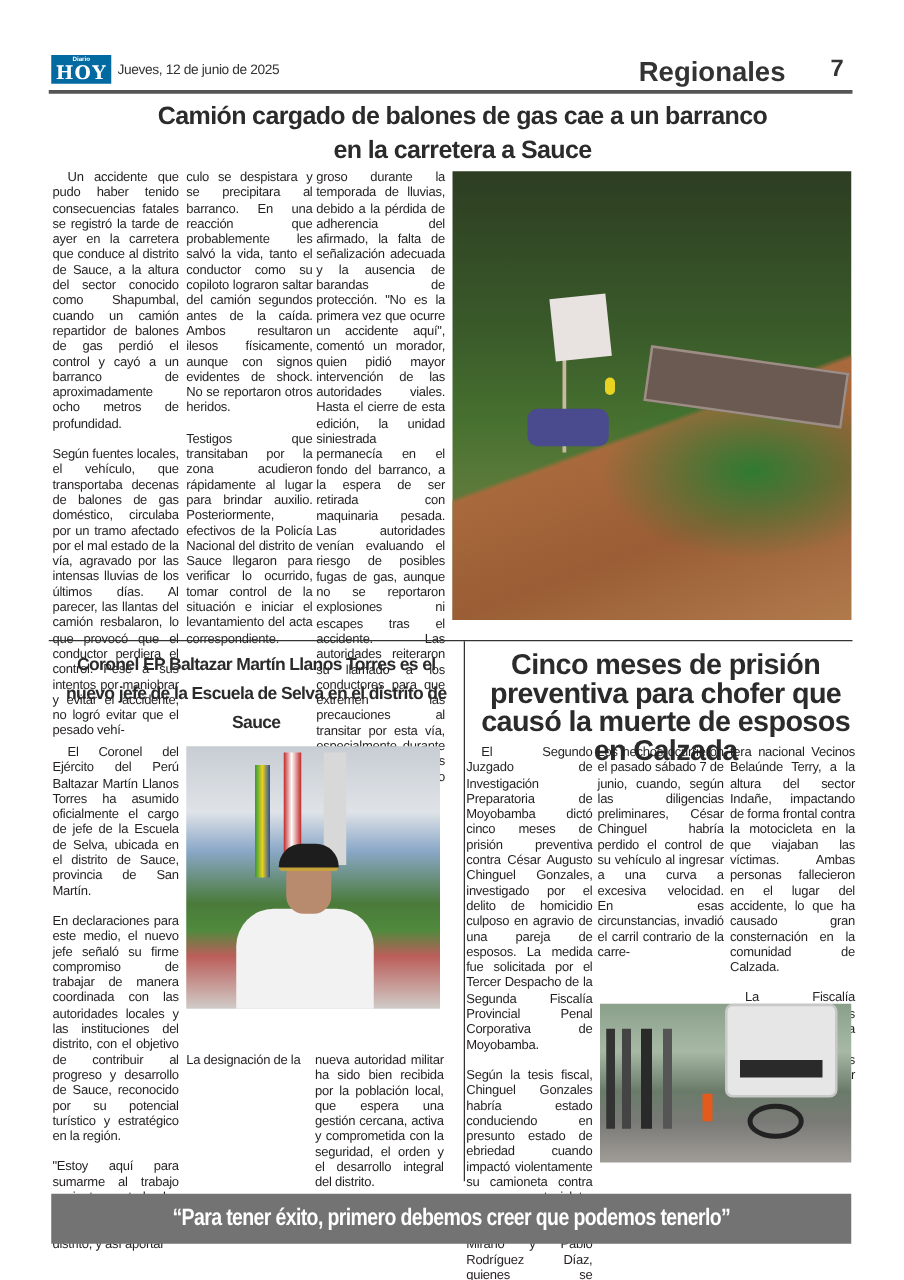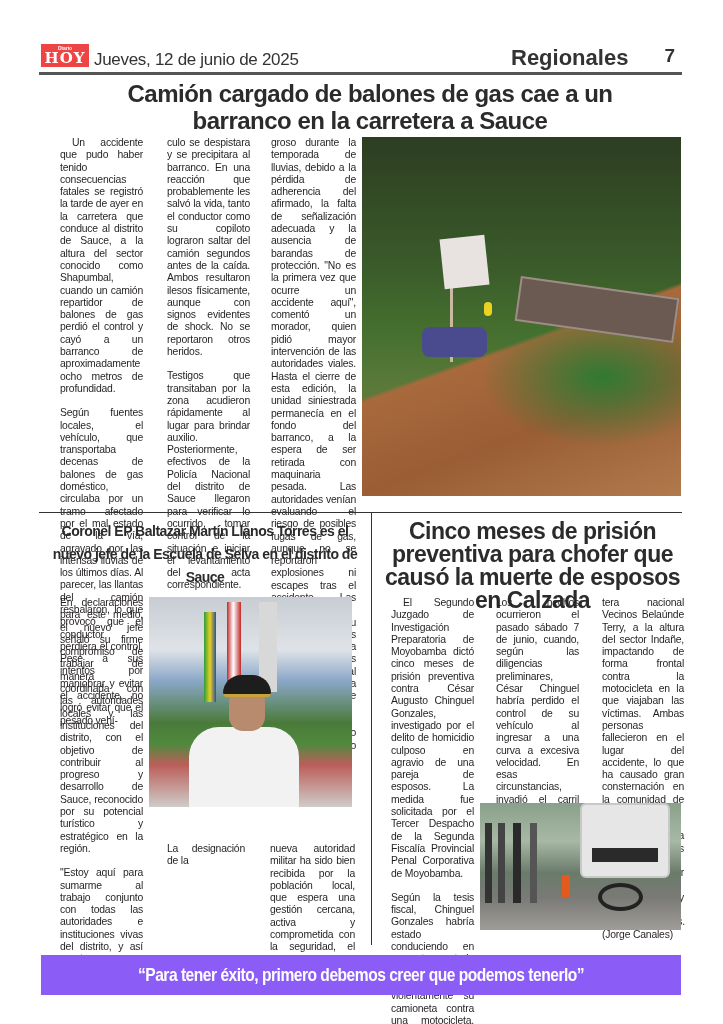--- a/index.html
+++ b/index.html
@@ -1,34 +1,34 @@
 <!DOCTYPE html>
 <html><head>
 <meta charset="utf-8">
 <style>
   * { box-sizing: border-box; margin: 0; padding: 0; }
   html, body { width: 723px; height: 1024px; background: #ffffff; overflow: hidden; }
   body { position: relative; font-family: "Liberation Sans", sans-serif; color: #231f20; }
 
   .header { position: absolute; left: 41px; top: 42px; width: 640px; height: 28px; }
-  .logo { position: absolute; left: 0; top: 2px; width: 48px; height: 23px; background: #ef4444; color: #fff; text-align: center; }
+  .logo { position: absolute; left: 0; top: 2px; width: 48px; height: 23px; background: #0369a1; color: #fff; text-align: center; }
   .logo .small { display: block; font-size: 5px; font-weight: bold; line-height: 6px; padding-top: 1px; }
   .logo .big { display: block; font-family: "DejaVu Serif", serif; font-weight: bold; font-size: 15px; line-height: 15px; letter-spacing: 1px; }
-  .date { position: absolute; left: 53px; top: 8px; font-size: 17px; color: #333; letter-spacing: -0.3px; }
+  .date { position: absolute; left: 53px; top: 8px; font-size: 11px; color: #333; letter-spacing: -0.3px; }
   .section { position: absolute; left: 470px; top: 3px; font-size: 22px; font-weight: bold; color: #333; }
   .pagenum { position: absolute; right: 6px; top: 3px; font-size: 19px; font-weight: bold; color: #333; }
   .header-rule { position: absolute; left: 39px; top: 72px; width: 643px; height: 3px; background: #555; }
 
   .headline { position: absolute; font-weight: bold; color: #2b2b2b; text-align: center; letter-spacing: -0.5px; }
-  .h1 { left: 120px; top: 80px; width: 500px; font-size: 24px; line-height: 27px; }
+  .h1 { left: 120px; top: 80px; width: 500px; font-size: 20px; line-height: 27px; }
   .h2 { left: 45px; top: 520px; width: 320px; font-size: 14px; line-height: 23px; }
   .h3 { left: 375px; top: 520px; width: 315px; font-size: 23px; line-height: 23px; }
 
   .col { position: absolute; font-size: 10.4px; line-height: 12.3px; text-align: justify; color: #231f20; letter-spacing: -0.2px; }
-  .col p { margin-bottom: 12px; margin-left: 18px; }
+  .col p { margin-bottom: 12px; }
   .col p.indent { text-indent: 12px; }
 
   .photo { position: absolute; overflow: hidden; }
   .photo-truck { left: 362px; top: 137px; width: 319px; height: 359px;
     background:
       radial-gradient(ellipse 40px 20px at 270px 185px, #3e8a3a 0%, transparent 100%),
       radial-gradient(ellipse 120px 70px at 240px 240px, #2f7a32 0%, transparent 100%),
       linear-gradient(160deg, transparent 55%, #a86a3c 56%, #9a5d35 75%, #b07a4c 100%),
       linear-gradient(180deg, #2d3d22 0%, #3a5a2a 35%, #46702f 55%, #5b7a3a 70%, #7a6a3a 100%);
   }
@@ -51,21 +51,21 @@
     background: linear-gradient(180deg, #8aa08a 0%, #a7b9a5 30%, #6a7b6a 55%, #7a7a76 75%, #a09d98 100%); }
   .pickup { position: absolute; left: 100px; top: 0px; width: 90px; height: 75px; background: #e6e6e6; border: 2px solid #c8c8c8; border-radius: 6px; }
   .pickup-grill { position: absolute; left: 112px; top: 45px; width: 66px; height: 14px; background: #2a2a2a; }
   .moto { position: absolute; left: 118px; top: 80px; width: 45px; height: 28px; border: 4px solid #222; border-radius: 50%; }
   .people { position: absolute; left: 5px; top: 20px; width: 70px; height: 80px; background: linear-gradient(90deg, #333 0 10%, transparent 10% 18%, #444 18% 28%, transparent 28% 40%, #2a2a2a 40% 52%, transparent 52% 65%, #555 65% 75%, transparent 75%); }
   .cone { position: absolute; left: 82px; top: 72px; width: 8px; height: 22px; background: #e25a1c; }
 
   .vline { position: absolute; width: 1px; background: #333; }
   .hline { position: absolute; height: 1px; background: #333; }
 
-  .quote-bar { position: absolute; left: 41px; top: 955px; width: 640px; height: 40px; background: #8b5cf6; display: flex; align-items: center; justify-content: center; }
+  .quote-bar { position: absolute; left: 41px; top: 955px; width: 640px; height: 40px; background: #737373; display: flex; align-items: center; justify-content: center; }
   .quote-text { color: #ffffff; font-size: 19px; font-weight: bold; letter-spacing: -0.6px; transform: scaleX(0.82); white-space: nowrap; }
 </style>
 </head>
 <body>
 
 <div class="header">
   <div class="logo">
     <span class="small">Diario</span>
     <span class="big">HOY</span>
   </div>
@@ -96,20 +96,21 @@
   <div class="tarp"></div>
   <div class="balloon"></div>
 </div>
 
 <div class="hline" style="left:39px; top:512px; width:643px;"></div>
 <div class="vline" style="left:371px; top:513px; height:432px;"></div>
 
 <h2 class="headline h2">Coronel EP Baltazar Martín Llanos Torres es el nuevo jefe de la Escuela de Selva en el distrito de Sauce</h2>
 
 <div class="col" style="left:42px; top:597px; width:101px;">
+  <p class="indent">El Coronel del Ejército del Perú Baltazar Martín Llanos Torres ha asumido oficialmente el cargo de jefe de la Escuela de Selva, ubicada en el distrito de Sauce, provincia de San Martín.</p>
   <p>En declaraciones para este medio, el nuevo jefe señaló su firme compromiso de trabajar de manera coordinada con las autoridades locales y las instituciones del distrito, con el objetivo de contribuir al progreso y desarrollo de Sauce, reconocido por su potencial turístico y estratégico en la región.</p>
   <p>"Estoy aquí para sumarme al trabajo conjunto con todas las autoridades e instituciones vivas del distrito, y así aportar</p>
 </div>
 
 <div class="photo photo-colonel">
   <div class="flag1"></div>
   <div class="flag2"></div>
   <div class="flag3"></div>
   <div class="man-body"></div>
   <div class="man-head"></div>

